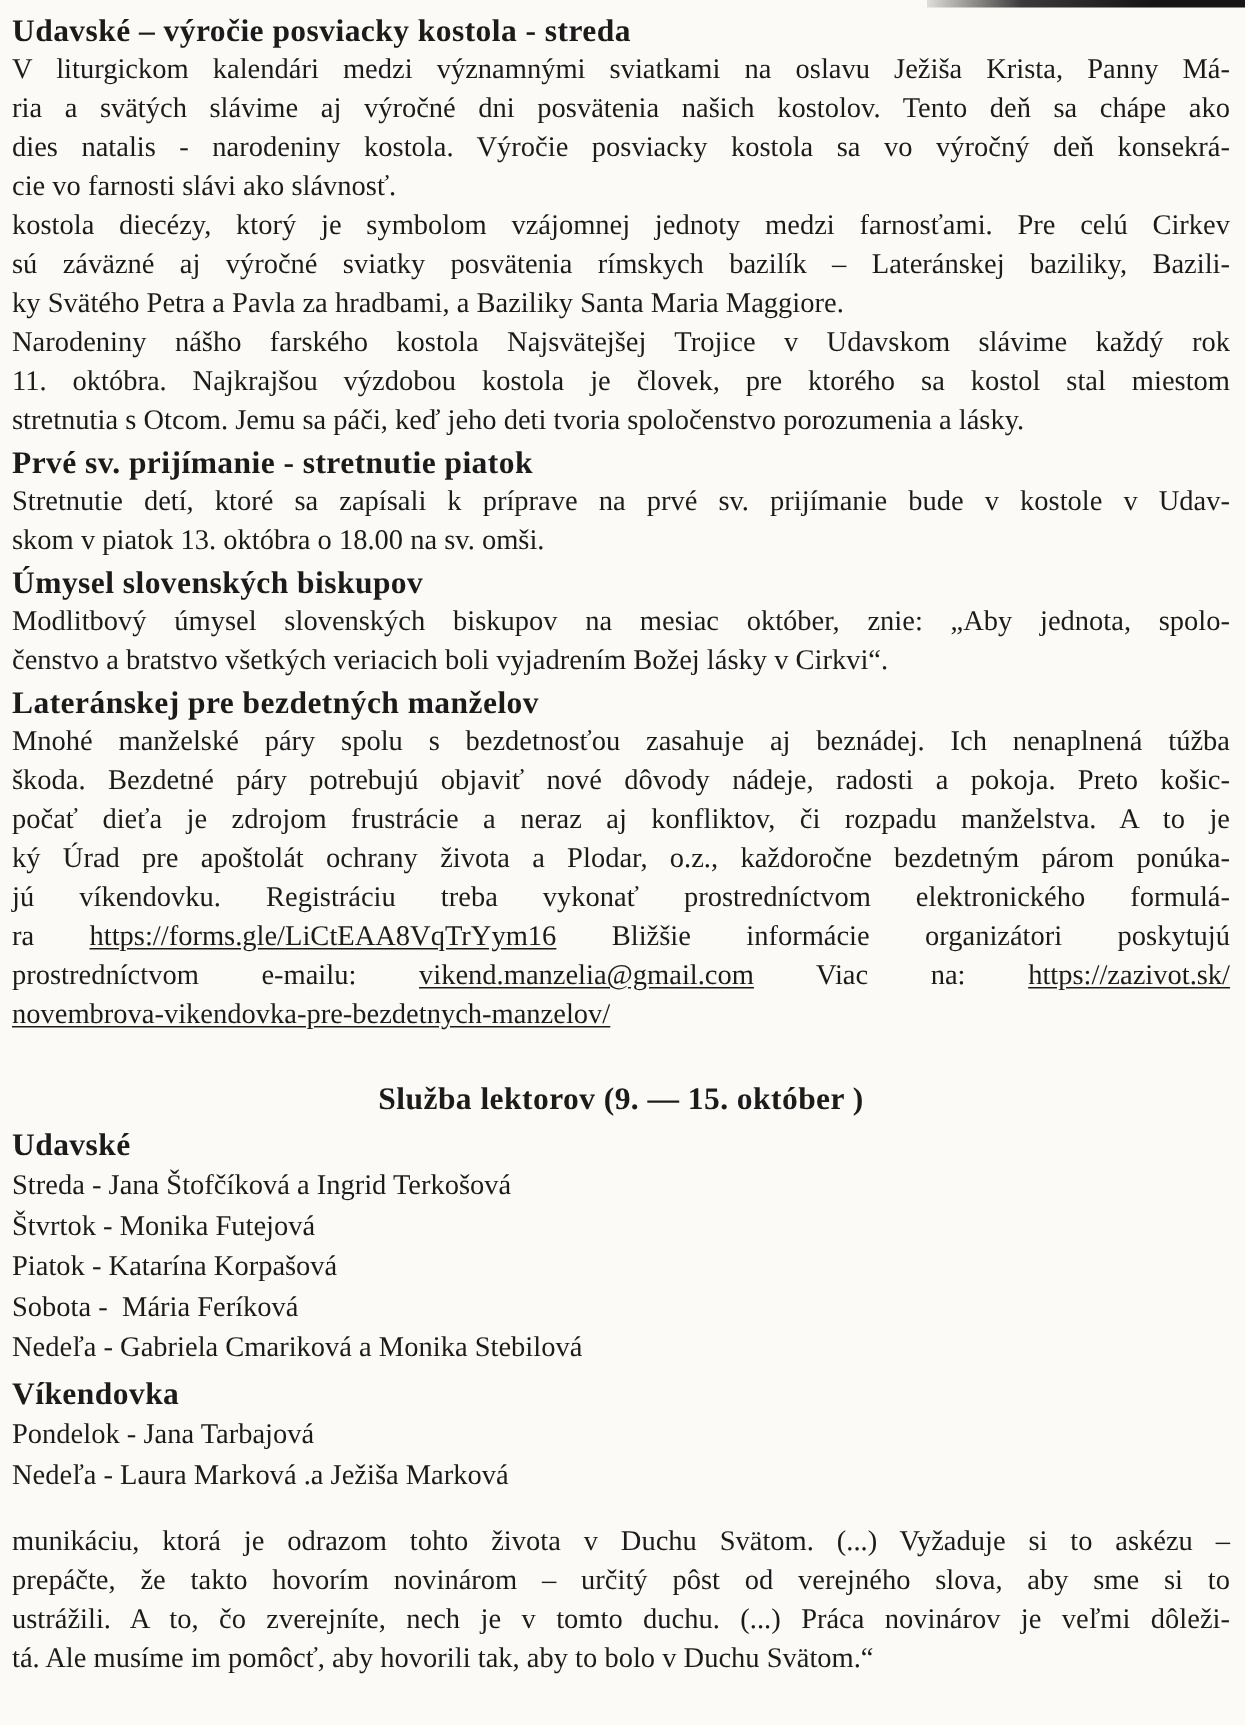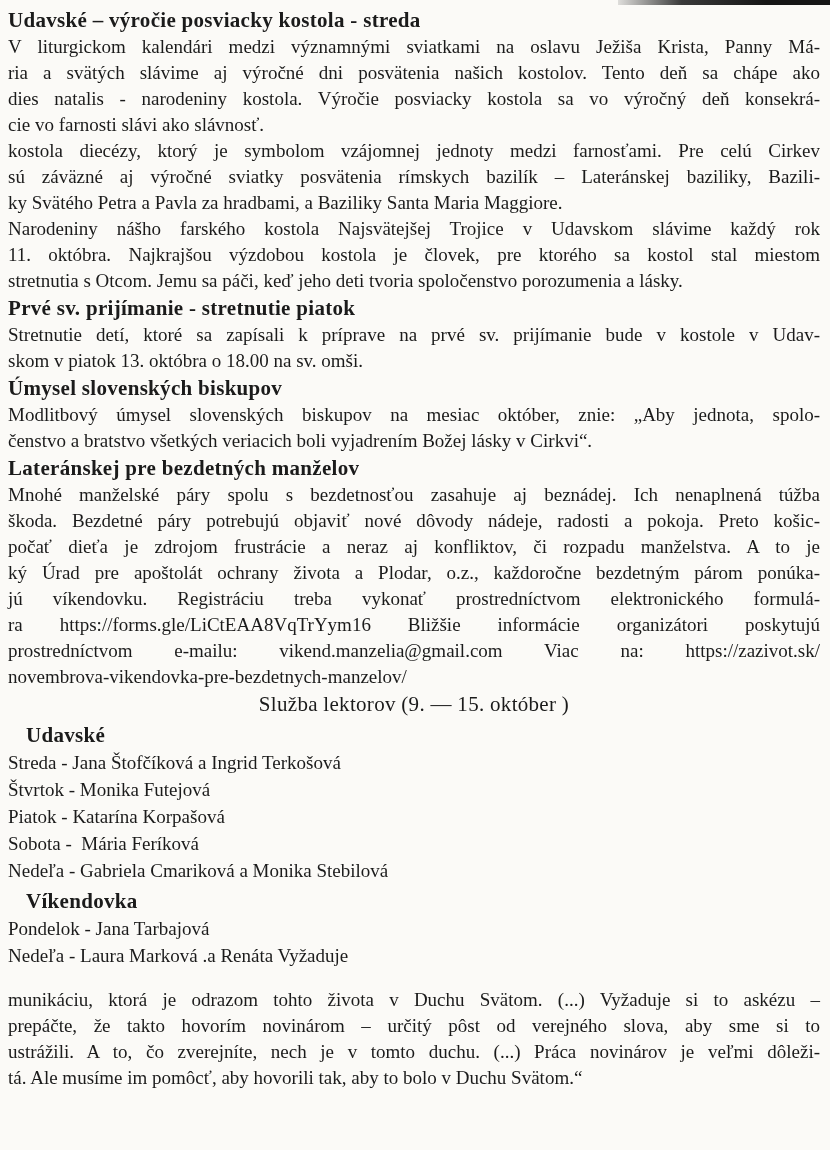--- a/index.html
+++ b/index.html
@@ -19,45 +19,46 @@
     background: linear-gradient(to right, rgba(60,60,60,0.15), #3a3a3a 30%, #161616 70%);
   }
 
   .heading {
     font-weight: bold;
     font-size: 21px;
     line-height: 28px;
     letter-spacing: 0.3px;
   }
   .center-title {
-    font-weight: normal;
+    font-weight: bold;
     font-size: 21px;
     line-height: 28px;
     text-align: center;
     letter-spacing: 0.3px;
+    margin-top: 28px;
   }
   .jline {
     font-size: 19px;
     line-height: 26px;
     text-align: justify;
     text-align-last: justify;
   }
   .jline.pend { text-align-last: left; }
 
   .entry {
     font-size: 19px;
     line-height: 27px;
     white-space: pre-wrap;
   }
-  .subhead { margin-top: 3px; margin-left: 18px; }
+  .subhead { margin-top: 3px; }
 
   .closing-block { margin-top: 18px; }
   .closing-block .jline { line-height: 26px; }
 
-  .link { text-underline-offset: 2px; }
+  .link { text-decoration: underline; text-underline-offset: 2px; }
 </style>
 </head>
 <body>
 
 <div class="scan-bar"></div>
 
 <div class="page">
 
   <div class="heading">Udavské – výročie posviacky kostola - streda</div>
   <div>
@@ -119,21 +120,21 @@
     <div class="entry">Streda - Jana Štofčíková a Ingrid Terkošová</div>
     <div class="entry">Štvrtok - Monika Futejová</div>
     <div class="entry">Piatok - Katarína Korpašová</div>
     <div class="entry">Sobota -  Mária Feríková</div>
     <div class="entry">Nedeľa - Gabriela Cmariková a Monika Stebilová</div>
   </div>
 
   <div class="heading subhead">Víkendovka</div>
   <div>
     <div class="entry">Pondelok - Jana Tarbajová</div>
-    <div class="entry">Nedeľa - Laura Marková .a Renáta Vyžaduje</div>
+    <div class="entry">Nedeľa - Laura Marková .a Ježiša Marková</div>
   </div>
 
   <div class="closing-block">
     <div class="jline">munikáciu, ktorá je odrazom tohto života v Duchu Svätom. (...) Vyžaduje si to askézu –</div>
     <div class="jline">prepáčte, že takto hovorím novinárom – určitý pôst od verejného slova, aby sme si to</div>
     <div class="jline">ustrážili. A to, čo zverejníte, nech je v tomto duchu. (...) Práca novinárov je veľmi dôleži-</div>
     <div class="jline pend">tá. Ale musíme im pomôcť, aby hovorili tak, aby to bolo v Duchu Svätom.“</div>
   </div>
 
 </div>

